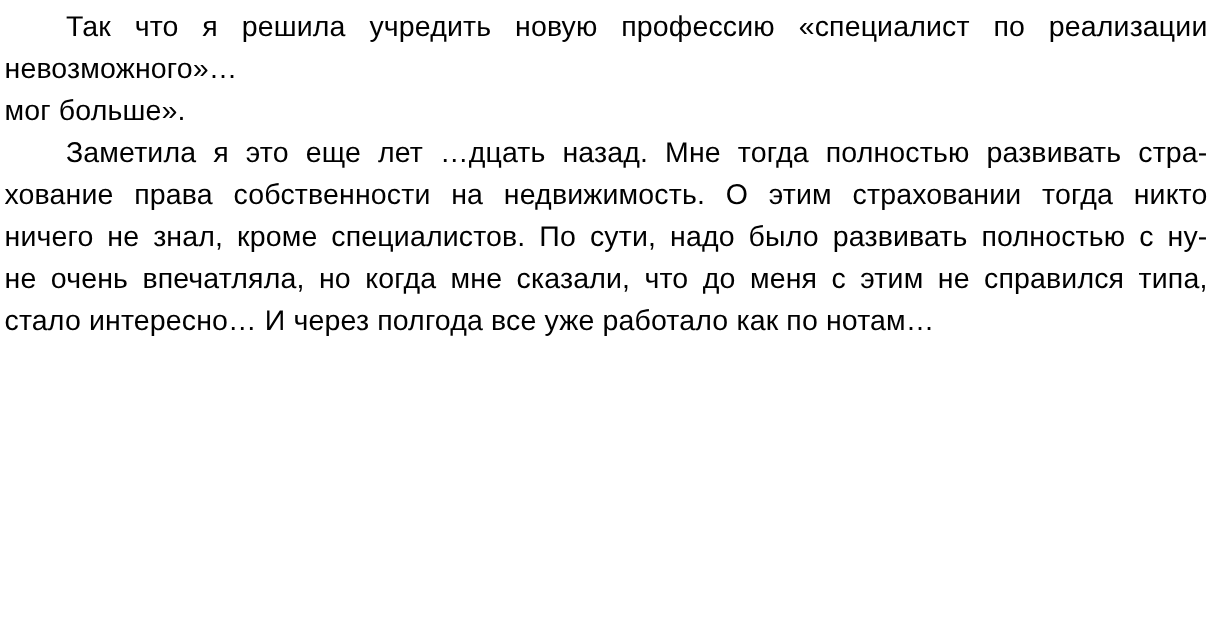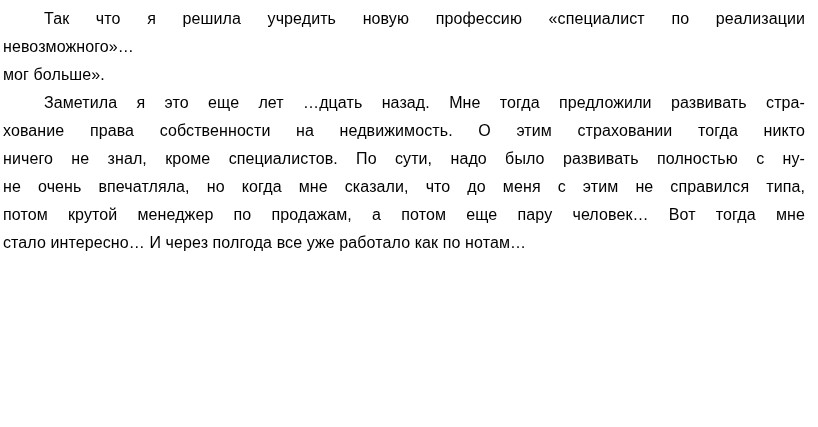--- a/index.html
+++ b/index.html
@@ -10,21 +10,21 @@
     width: 818px;
     height: 427px;
     background: #ffffff;
     overflow: hidden;
     font-family: "Liberation Sans", "DejaVu Sans", sans-serif;
   }
   #text-block {
     box-sizing: border-box;
     width: 818px;
     padding: 5px 13px 0 3px;
-    font-size: 16px;
+    font-size: 19px;
     line-height: 28px;
     font-weight: 400;
     color: #000000;
     letter-spacing: 0.1px;
   }
   .para {
     margin: 0;
     padding: 0;
   }
   .line {
@@ -45,21 +45,20 @@
 <main>
   <div id="text-block">
       <div class="para">
         <div class="line first">Так что я решила учредить новую профессию «специалист по реализации</div>
         <div class="line last">невозможного»…</div>
       </div>
       <div class="para">
         <div class="line last">мог больше».</div>
       </div>
       <div class="para">
-        <div class="line first">Заметила я это еще лет …дцать назад. Мне тогда предложили развивать стра-</div>
+        <div class="line first">Заметила я это еще лет …дцать назад. Мне тогда полностью развивать стра-</div>
         <div class="line">хование права собственности на недвижимость. О этим страховании тогда никто</div>
         <div class="line">ничего не знал, кроме специалистов. По сути, надо было развивать полностью с ну-</div>
         <div class="line">не очень впечатляла, но когда мне сказали, что до меня с этим не справился типа,</div>
-        <div class="line">потом крутой менеджер по продажам, а потом еще пару человек… Вот тогда мне</div>
         <div class="line last">стало интересно… И через полгода все уже работало как по нотам…</div>
       </div>
     </div>
 </main>
 
 </body></html>

